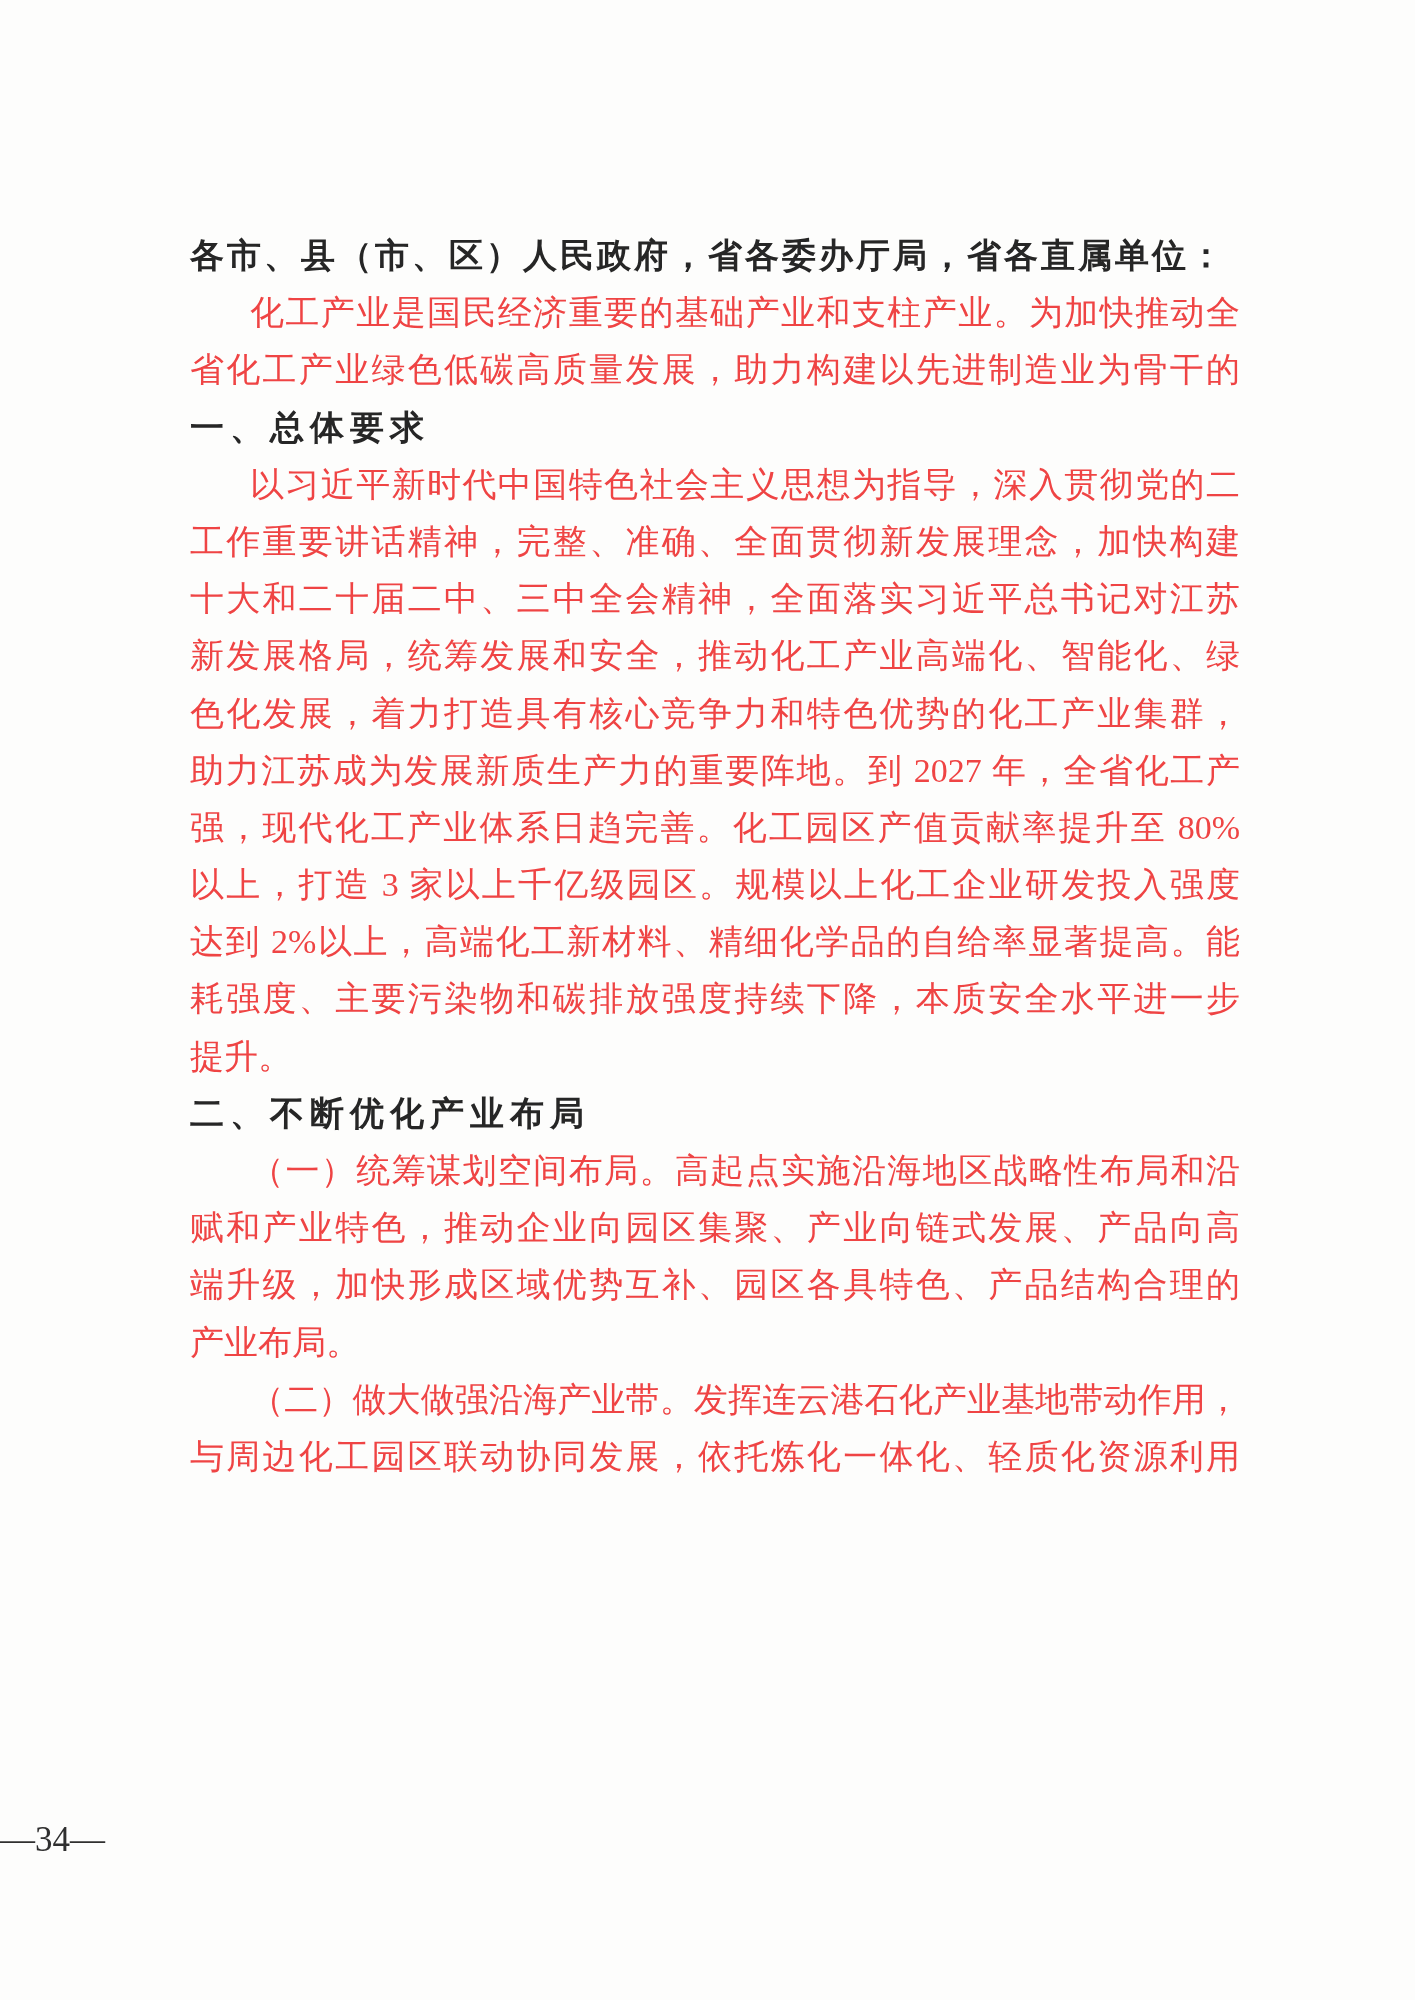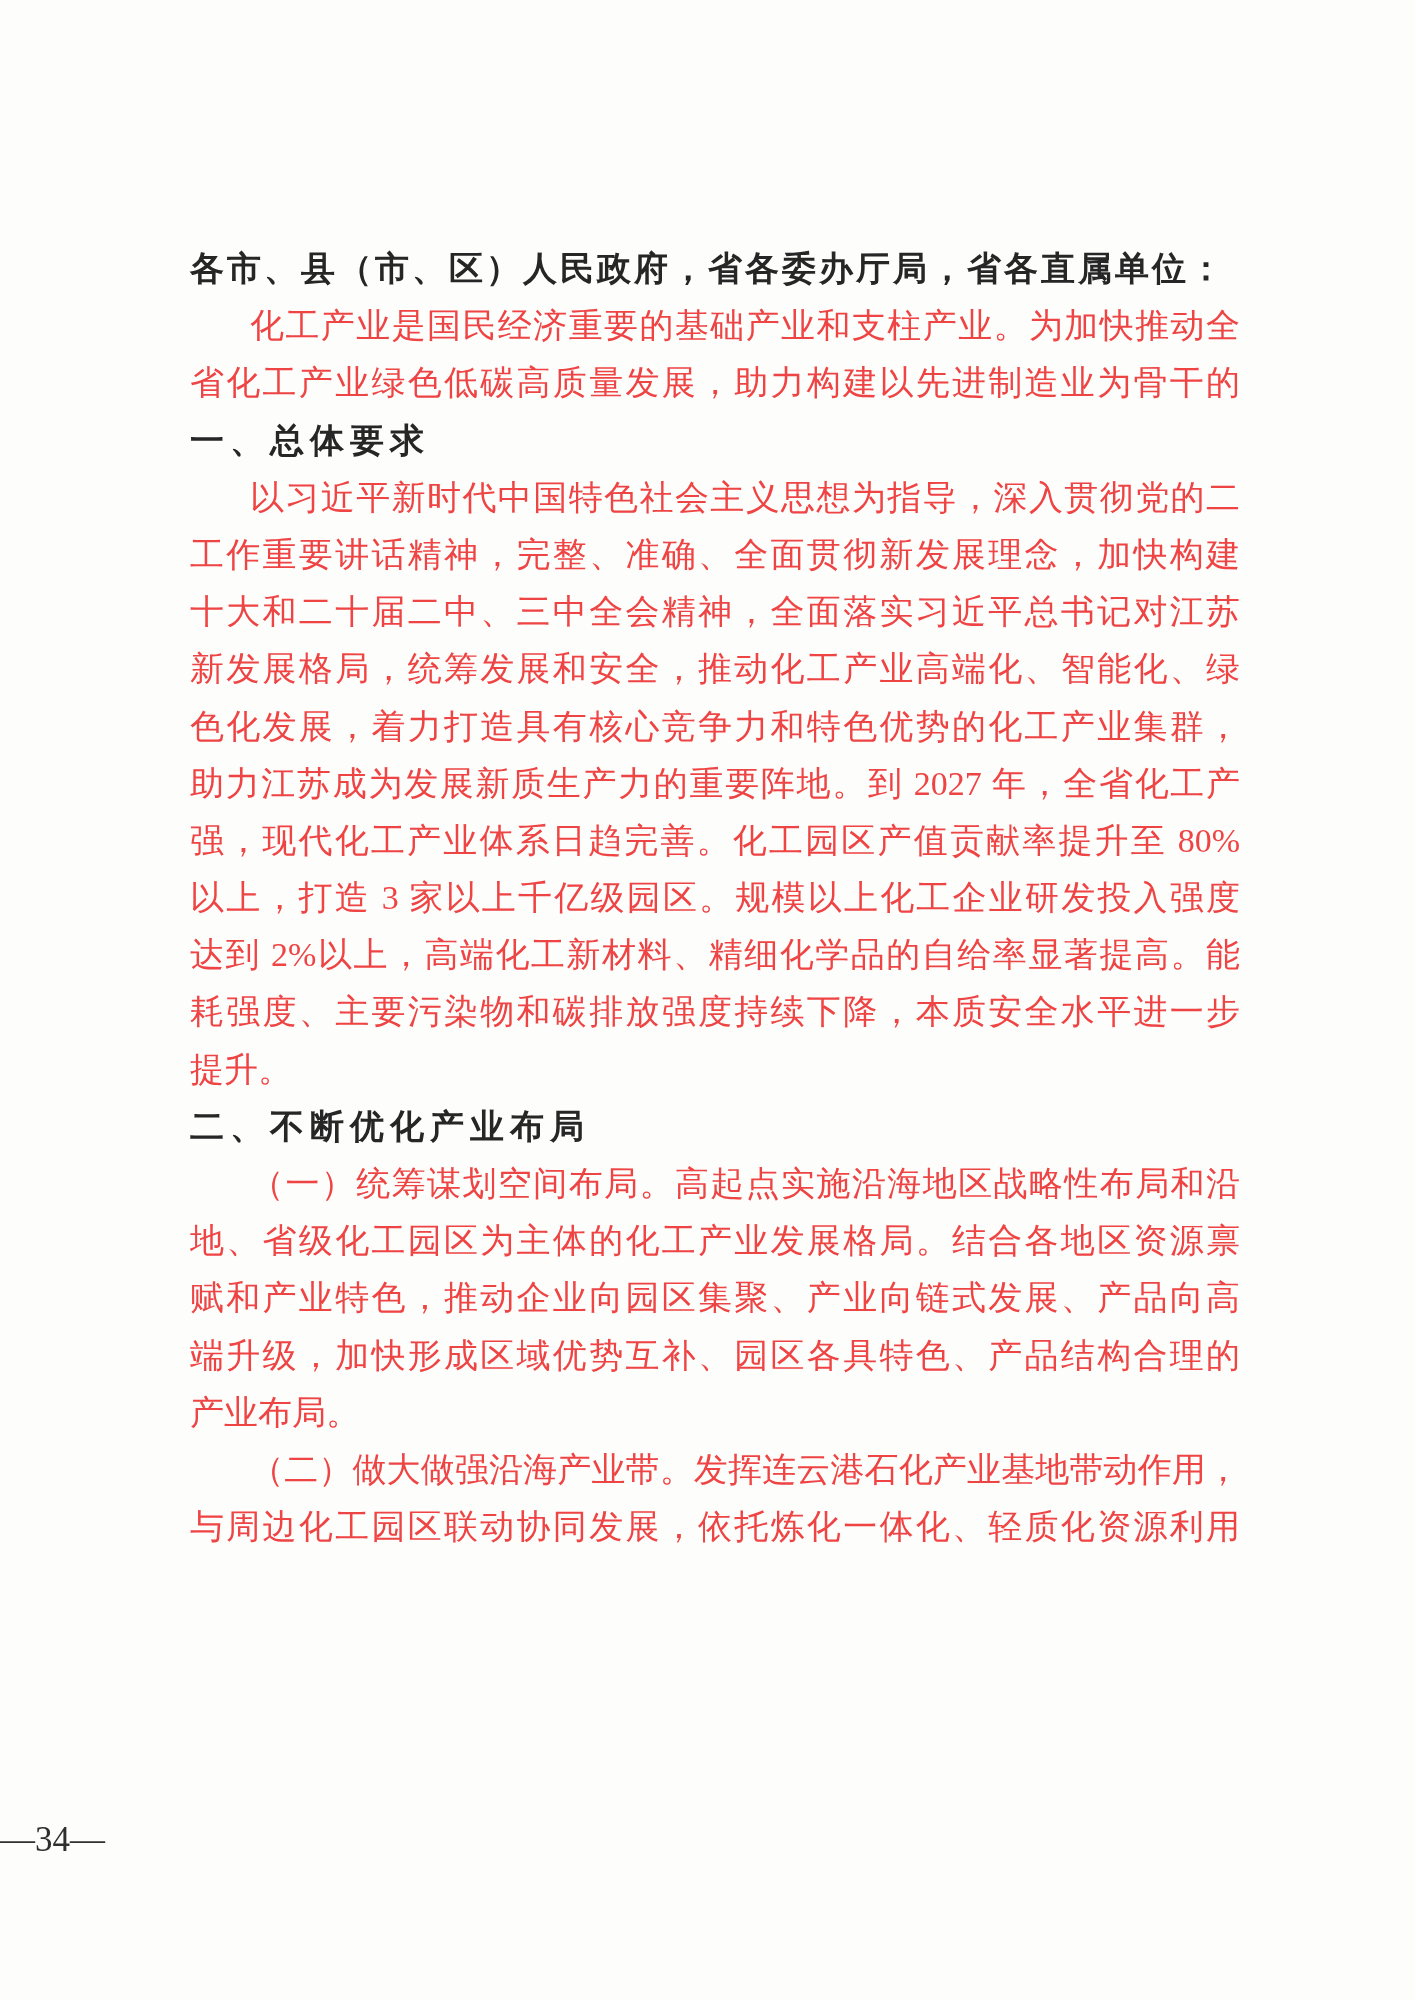--- a/index.html
+++ b/index.html
@@ -12,21 +12,21 @@
     width: 1415px;
     height: 2000px;
     margin: 0 auto;
     background: #fdfdfc;
     overflow: hidden;
     font-family: "Liberation Serif", "DejaVu Serif", serif;
   }
   .content {
     position: absolute;
     left: 190px;
-    top: 240px;
+    top: 227px;
     width: 1050px;
   }
   .line {
     height: 57.2px;
     line-height: 57.2px;
     font-size: 34px;
     color: #ef4444;
     white-space: normal;
     overflow: visible;
   }
@@ -85,21 +85,20 @@
     <div class="line j">助力江苏成为发展新质生产力的重要阵地。到 2027 年，全省化工产</div>
     <div class="line j">强，现代化工产业体系日趋完善。化工园区产值贡献率提升至 80%</div>
     <div class="line j">以上，打造 3 家以上千亿级园区。规模以上化工企业研发投入强度</div>
     <div class="line j">达到 2%以上，高端化工新材料、精细化学品的自给率显著提高。能</div>
     <div class="line j">耗强度、主要污染物和碳排放强度持续下降，本质安全水平进一步</div>
     <div class="line">提升。</div>
 
     <div class="line b heading">二、不断优化产业布局</div>
 
     <div class="line ind j">（一）统筹谋划空间布局。高起点实施沿海地区战略性布局和沿</div>
-    <div class="line j">地、省级化工园区为主体的化工产业发展格局。结合各地区资源禀</div>
     <div class="line j">赋和产业特色，推动企业向园区集聚、产业向链式发展、产品向高</div>
     <div class="line j">端升级，加快形成区域优势互补、园区各具特色、产品结构合理的</div>
     <div class="line">产业布局。</div>
 
     <div class="line ind j">（二）做大做强沿海产业带。发挥连云港石化产业基地带动作用，</div>
     <div class="line j">与周边化工园区联动协同发展，依托炼化一体化、轻质化资源利用</div>
 
   </div>
 
   <div class="footer">—34—</div>

